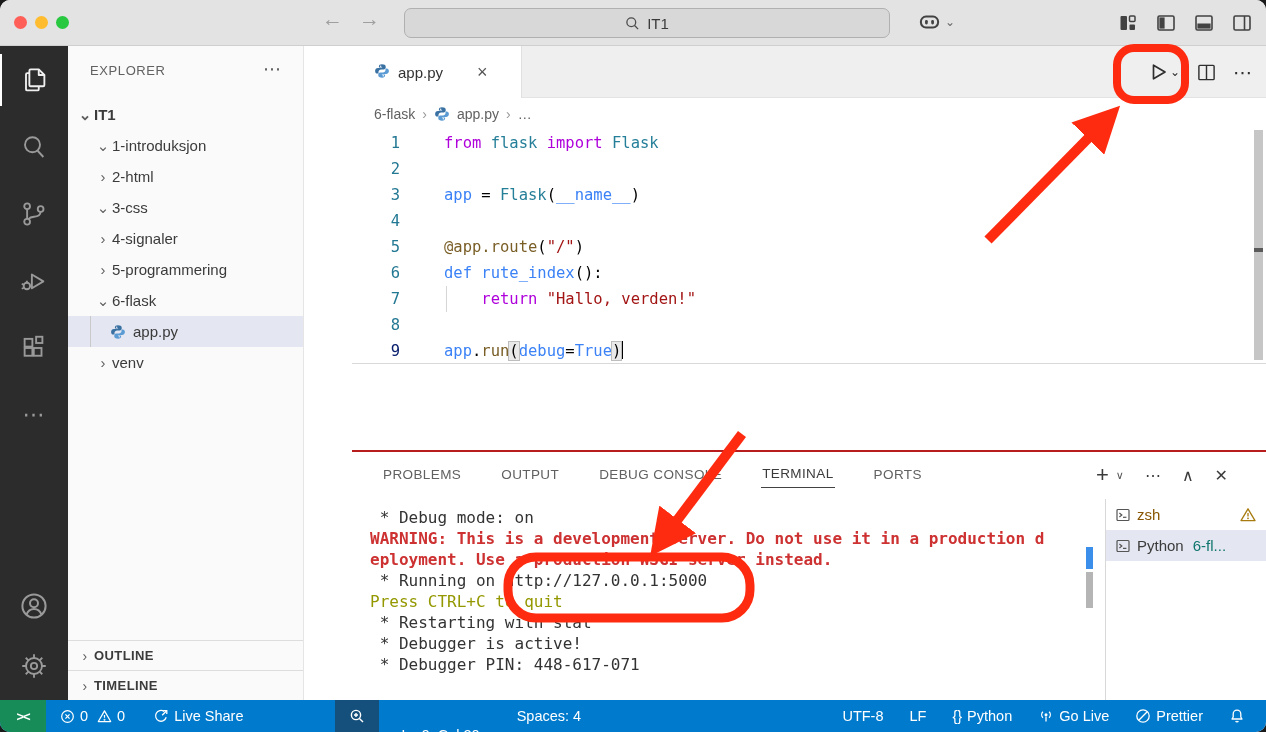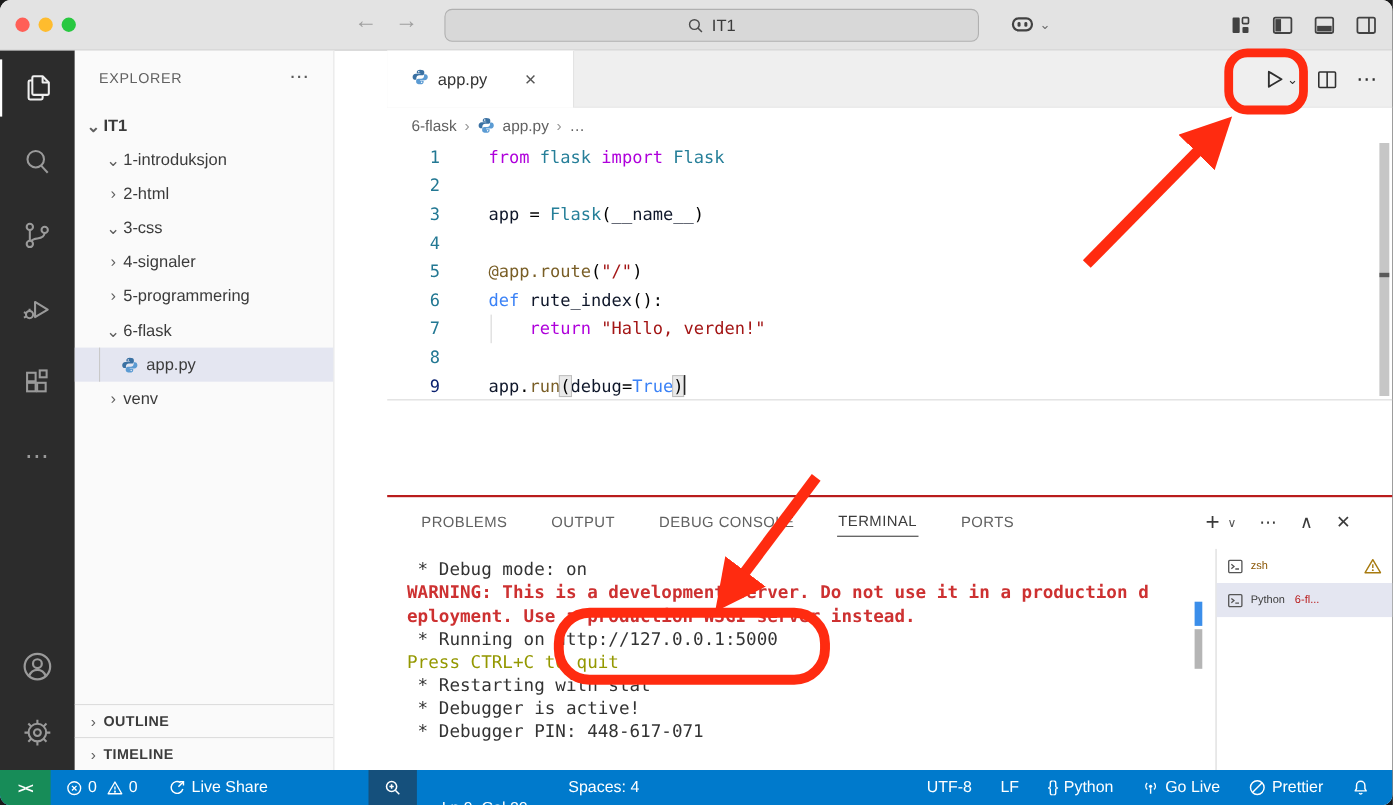--- a/index.html
+++ b/index.html
@@ -51,21 +51,21 @@
   #breadcrumb { position:absolute; left:352px; top:98px; right:0; height:32px; background:#fff; display:flex; align-items:center; padding-left:22px; gap:7px; font-size:14px; color:#616161; }
   #breadcrumb .sep { color:#999; }
   #breadcrumb .pyicon { display:flex; }
   #code { position:absolute; left:352px; top:130px; right:0; height:320px; background:#fff; font-family:"DejaVu Sans Mono", monospace; font-size:15.5px; }
   .cline { position:relative; display:flex; height:26px; line-height:26px; }
   .cline.cur { border-bottom:1px solid #d9d9d9; }
   .lnum { width:60px; text-align:right; padding-right:12px; color:#237893; flex:none; }
   .cline.cur .lnum { color:#0b216f; }
   .ctext { padding-left:32px; white-space:pre; color:#000; }
   .tk-kw{color:#af00db;} .tk-kw2{color:#3b82f6;} .tk-typ{color:#267f99;}
-  .tk-var{color:#0f172a;} .tk-fn{color:#795e26;} .tk-str{color:#a31515;} .tk-pln{color:#000;}
+  .tk-var{color:#3b82f6;} .tk-fn{color:#795e26;} .tk-str{color:#a31515;} .tk-pln{color:#000;}
   .tk-brk{color:#000; background:#e9e9e9; outline:1px solid #bdbdbd;}
   .caret { display:inline-block; width:2px; height:18px; background:#000; vertical-align:-3px; }
   .codeguide { position:absolute; left:94px; top:0; bottom:0; width:1px; background:#d6d6d6; }
   #ed-scroll { position:absolute; left:1254px; top:130px; width:9px; height:230px; background:#c6c6c6; }
   #ed-scroll .mark { position:absolute; left:0; top:118px; width:9px; height:4px; background:#5a5a5a; }
   
   #panel { position:absolute; left:352px; top:450px; right:0; height:250px; background:#fff; border-top:2px solid #b91c1c; }
   #ptabs { position:absolute; left:30px; top:0; height:46px; display:flex; gap:38px; align-items:center; }
   .ptab { font-size:13.5px; letter-spacing:.4px; color:#616161; padding:4px 1px 6px; }
   .ptab.active { color:#3b3b3b; border-bottom:1.5px solid #424242; }
@@ -73,24 +73,24 @@
   #pcontrols .pc { font-size:16px; }
   #pcontrols .pc.plus { font-size:22px; font-weight:300; }
   #pcontrols .pc.dd { font-size:11px; margin-left:-14px; color:#555; }
   #terminal { position:absolute; left:18px; top:55px; font-family:"DejaVu Sans Mono", monospace; font-size:16px; line-height:21px; white-space:pre; color:#333; }
   .tl-warn { color:#cd3131; font-weight:bold; }
   .tl-olive { color:#949800; }
   #term-scroll-blue { position:absolute; left:734px; top:95px; width:7px; height:22px; background:#3b8eea; }
   #term-scroll-grey { position:absolute; left:734px; top:120px; width:7px; height:36px; background:#b5b5b5; }
   #plist-sep { position:absolute; left:753px; top:47px; bottom:0; width:1px; background:#d8d8d8; }
   #plist { position:absolute; left:754px; top:47px; right:0; }
-  .plrow { height:31px; display:flex; align-items:center; padding-left:10px; gap:7px; font-size:10px; color:#3b3b3b; white-space:nowrap; overflow:hidden; }
+  .plrow { height:31px; display:flex; align-items:center; padding-left:10px; gap:7px; font-size:15px; color:#3b3b3b; white-space:nowrap; overflow:hidden; }
   .plrow.sel { background:#e4e6f1; }
   .plrow .zname { color:#895503; }
-  .plrow .detail { margin-left:2px; color:#b91c1c; }
+  .plrow .detail { margin-left:2px; color:#0f766e; }
   .plrow .warnic { margin-left:auto; margin-right:10px; display:flex; }
   
   #statusbar { position:absolute; left:0; bottom:0; width:1266px; height:32px; background:#007acc; color:#fff; display:flex; align-items:center; font-size:14.5px; }
   #remote { width:46px; height:32px; background:#178c58; display:flex; align-items:center; justify-content:center; font-weight:bold; font-size:13px; letter-spacing:-1px; }
   .sitem { display:flex; align-items:center; gap:5px; padding:0 8px; height:32px; }
   #zoombox { width:44px; height:32px; margin-left:84px; background:#15507c; display:flex; align-items:center; justify-content:center; }
   #sb-right { margin-left:auto; display:flex; align-items:center; padding-right:8px; }
   #sb-right .sitem { padding:0 13px; }
   
   #annot { position:absolute; left:0; top:0; width:1266px; height:732px; pointer-events:none; z-index:50; }

